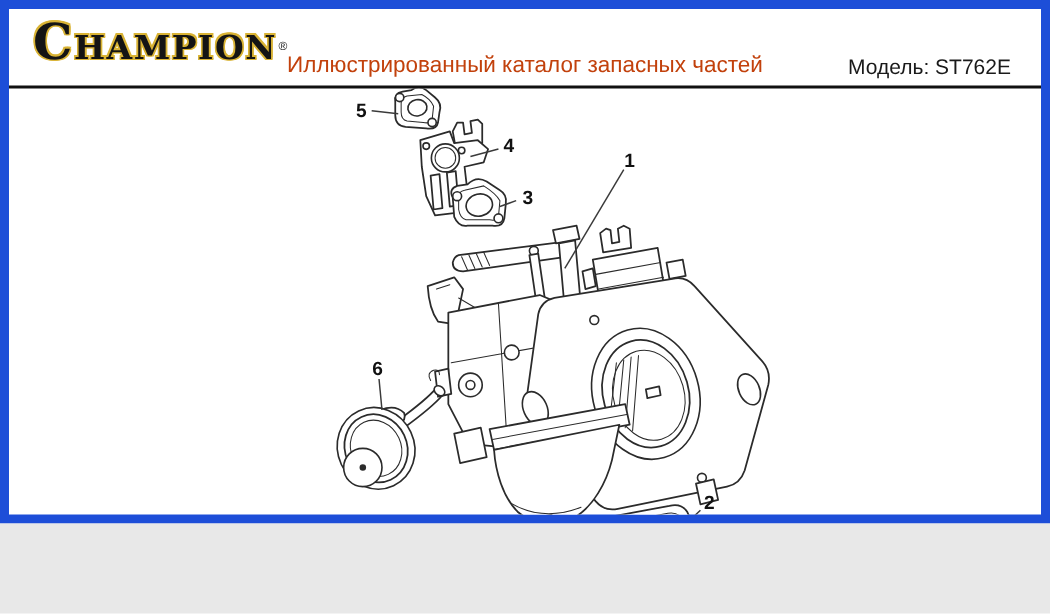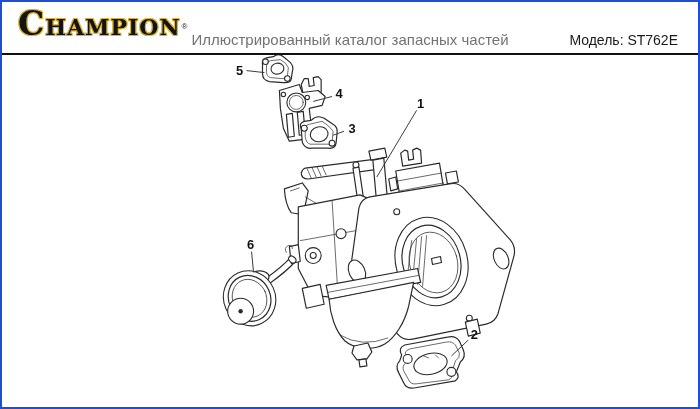--- a/index.html
+++ b/index.html
@@ -1,21 +1,21 @@
 <!DOCTYPE html>
 <html><head>
 <meta charset="utf-8">
 <style>
   html,body { margin:0; padding:0; background:#e8e8e8; }
   .page {
     position:relative;
-    width:700px; height:409px;
+    width:700px; height:349px;
     box-sizing:border-box;
     background:#ffffff;
-    border:2px solid #1d4ed8;
+    border:6px solid #1d4ed8;
     overflow:hidden;
     font-family:"Liberation Sans", sans-serif;
   }
   .header {
     position:absolute; top:0; left:0; right:0; height:51px;
     border-bottom:2px solid #111111;
     background:#ffffff;
     z-index:2;
   }
   .logo { position:absolute; left:16px; top:5px; width:186px; }
@@ -39,21 +39,21 @@
     font-weight:bold;
     font-size:14px;
     letter-spacing:0.5px;
     text-align:right;
     margin:-4px 8px 0 0;
     color:#141414;
     text-shadow:-1px 0 #d9b335, 1px 0 #d9b335, 0 -1px #d9b335, 0 1px #d9b335;
   }
   .title {
     position:absolute; left:50%; top:29px; transform:translateX(-50%);
-    font-size:15px; color:#737373; white-space:nowrap;
+    font-size:15px; color:#c2410c; white-space:nowrap;
   }
   .model {
     position:absolute; right:20px; top:30px;
     font-size:14px; color:#1a1a1a; white-space:nowrap;margin-left:12px;
   }
   .diagram-svg { position:absolute; inset:0; z-index:1; }
   .ln  { fill:none; stroke:#2b2b2b; stroke-width:1.2; stroke-linejoin:round; stroke-linecap:round; }
   .lnf { fill:#ffffff; stroke:#2b2b2b; stroke-width:1.2; stroke-linejoin:round; }
   .det { fill:none; stroke:#2b2b2b; stroke-width:0.7; stroke-linecap:round; }
   .hole{ fill:#ffffff; stroke:#2b2b2b; stroke-width:1.1; }

